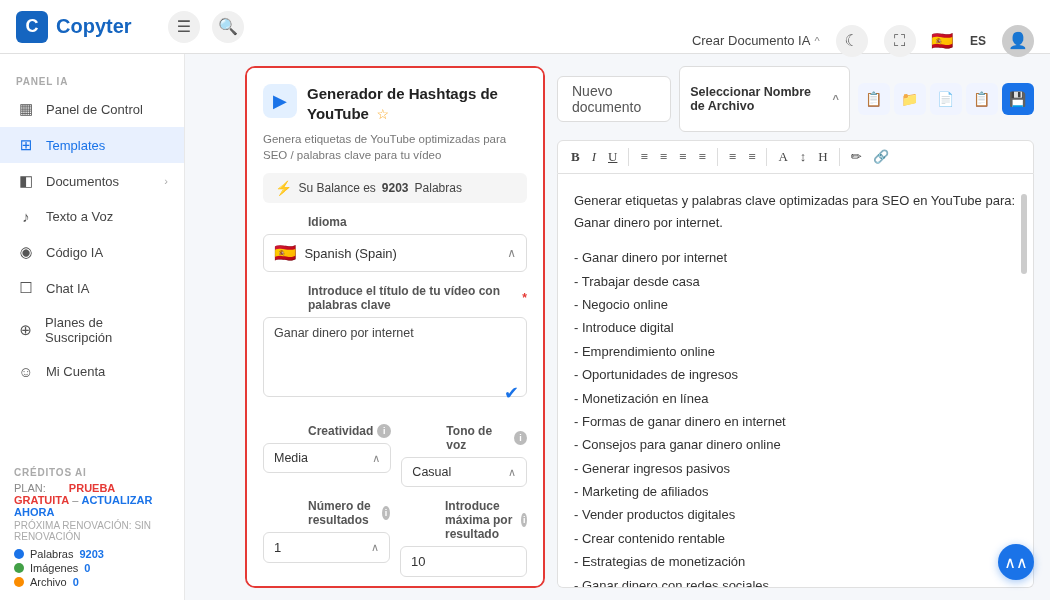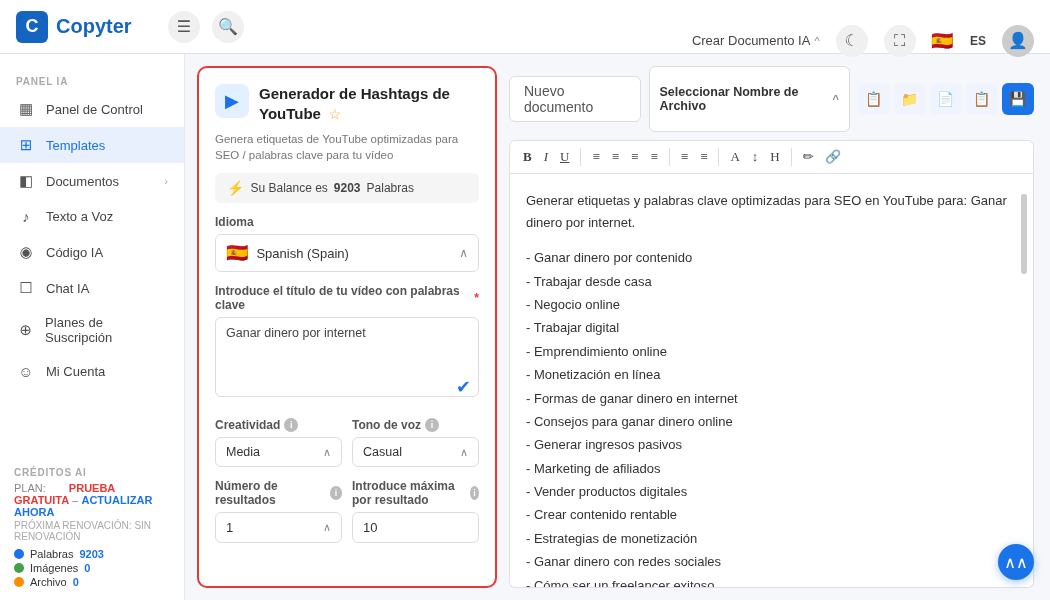--- a/index.html
+++ b/index.html
@@ -63,20 +63,21 @@
       background: #ccc;
       display: flex; align-items: center; justify-content: center;
       font-size: 16px;
     }
 
     
     .main-layout {
       display: flex;
       flex: 1;
       overflow: hidden;
+      gap: 48px;
     }
 
     
     .sidebar {
       width: 185px;
       min-width: 185px;
       background: #fff;
       border-right: 1px solid #e8e8e8;
       display: flex;
       flex-direction: column;
@@ -223,21 +224,21 @@
       margin-bottom: 12px;
     }
     .balance-icon { color: #f9a825; font-size: 14px; }
     .balance-number { font-weight: 700; }
 
     .form-label {
       font-size: 12px;
       font-weight: 600;
       color: #555;
       margin-bottom: 5px;
-      display: flex; align-items: center; gap: 4px;
+      display: flex; align-items: center; gap: 4px; margin-left: 45px;
     }
     .form-label-req { color: #e53935; }
 
     .lang-select {
       border: 1px solid #ddd;
       border-radius: 6px;
       padding: 7px 10px;
       display: flex; align-items: center; justify-content: space-between;
       cursor: pointer;
       background: #fff;
@@ -251,21 +252,21 @@
       width: 100%;
       border: 1px solid #ddd;
       border-radius: 6px;
       padding: 8px 10px;
       font-size: 12.5px;
       color: #444;
       resize: none;
       height: 80px;
       font-family: inherit;
       outline: none;
-      margin-bottom: 6px;
+      margin-bottom: 12px;
     }
     .textarea-row {
       position: relative; margin-bottom: 12px;
     }
     .textarea-check {
       position: absolute;
       bottom: 8px; right: 8px;
       font-size: 18px;
       color: #1a73e8;
     }
@@ -645,25 +646,26 @@
         <button class="toolbar-btn">↕</button>
         <button class="toolbar-btn">H</button>
         <div class="toolbar-divider"></div>
         <button class="toolbar-btn">✏</button>
         <button class="toolbar-btn">🔗</button>
       </div>
 
       <div class="editor-content" style="position:relative;">
         <div class="editor-intro">Generar etiquetas y palabras clave optimizadas para SEO en YouTube para: Ganar dinero por internet.</div>
         <ul class="editor-list" id="editor-list-container">
-            <li>- Ganar dinero por contenido</li>
+            <li>- Ganar dinero por internet</li>
             <li>- Trabajar desde casa</li>
             <li>- Negocio online</li>
-            <li>- Trabajar digital</li>
+            <li>- Introduce digital</li>
             <li>- Emprendimiento online</li>
+            <li>- Oportunidades de ingresos</li>
             <li>- Monetización en línea</li>
             <li>- Formas de ganar dinero en internet</li>
             <li>- Consejos para ganar dinero online</li>
             <li>- Generar ingresos pasivos</li>
             <li>- Marketing de afiliados</li>
             <li>- Vender productos digitales</li>
             <li>- Crear contenido rentable</li>
             <li>- Estrategias de monetización</li>
             <li>- Ganar dinero con redes sociales</li>
             <li>- Cómo ser un freelancer exitoso</li>

